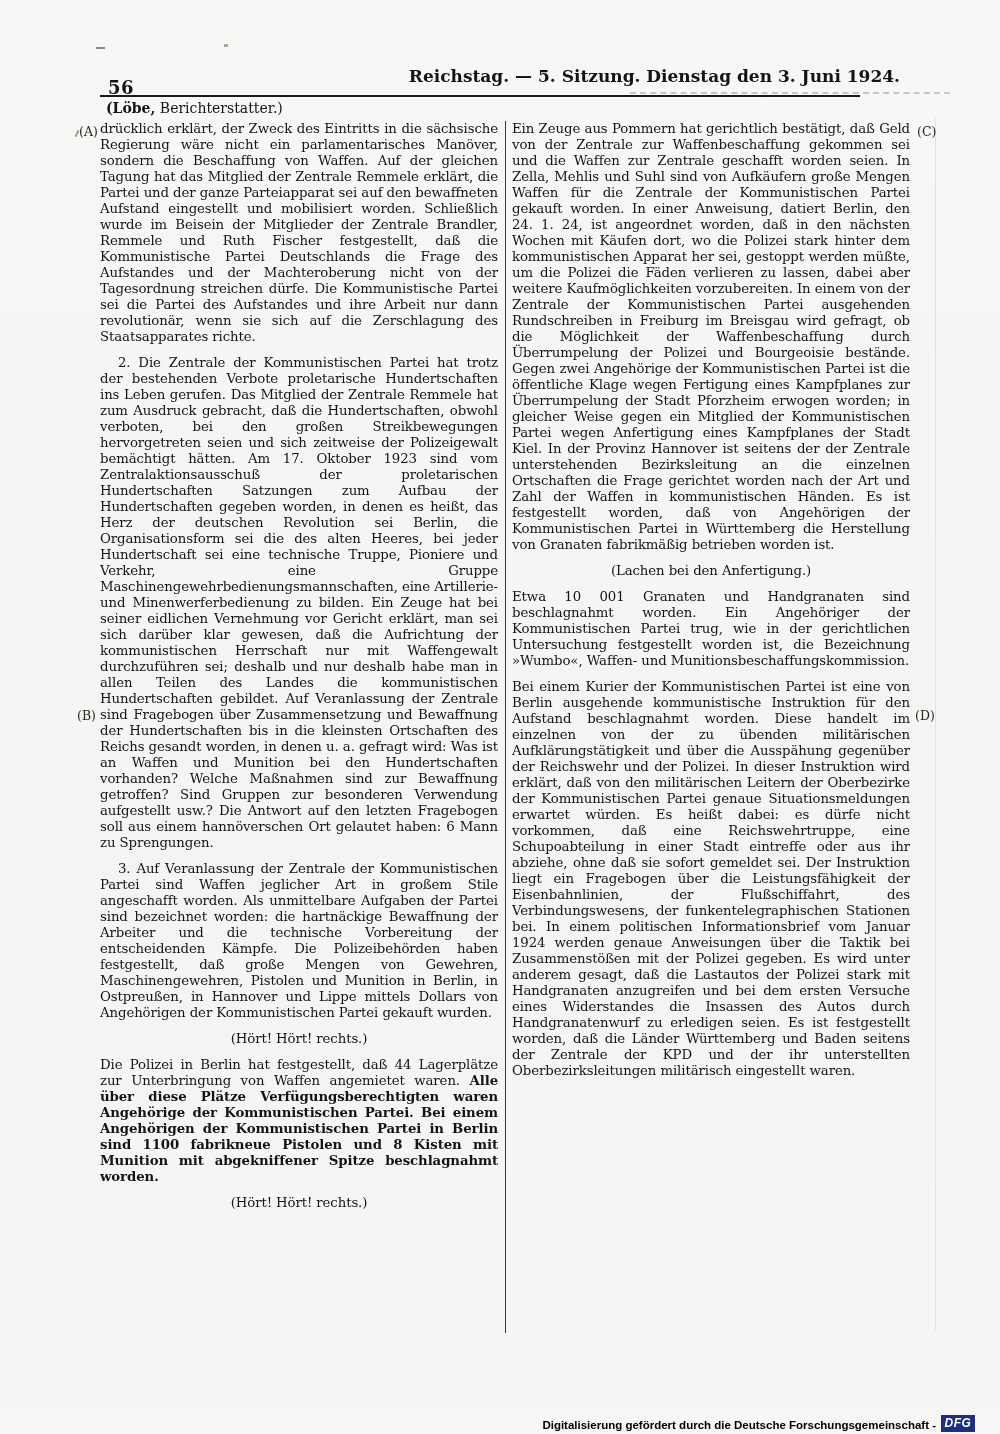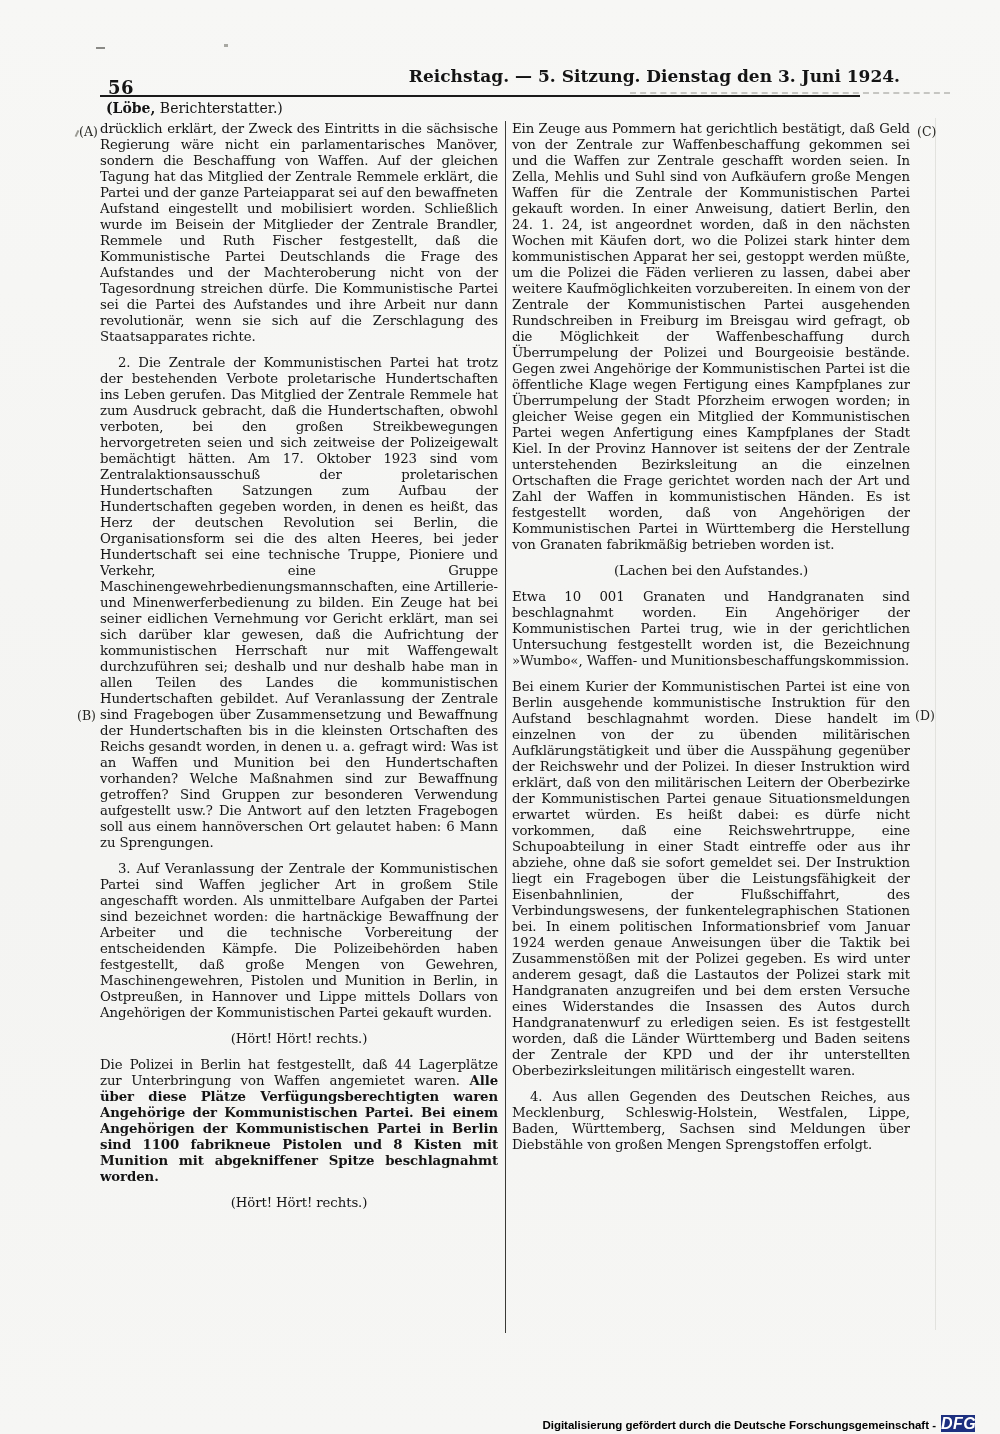--- a/index.html
+++ b/index.html
@@ -146,21 +146,21 @@
   }
   .dfg-logo {
     position: absolute;
     right: 5px;
     bottom: 2px;
     width: 34px;
     height: 17px;
     background: #1d3080;
     color: #ffffff;
     font-family: "Liberation Sans", sans-serif;
-    font-size: 16px;
+    font-size: 12px;
     font-weight: 700;
     font-style: italic;
     text-align: center;
     line-height: 17px;
     letter-spacing: 0.5px;
   }
 </style>
 </head>
 <body>
 
@@ -192,24 +192,23 @@
       <div class="para">drücklich erklärt, der Zweck des Eintritts in die sächsische Regierung wäre nicht ein parlamentarisches Manöver, sondern die Beschaffung von Waffen. Auf der gleichen Tagung hat das Mitglied der Zentrale Remmele erklärt, die Partei und der ganze Parteiapparat sei auf den bewaffneten Aufstand eingestellt und mobilisiert worden. Schließlich wurde im Beisein der Mitglieder der Zentrale Brandler, Remmele und Ruth Fischer festgestellt, daß die Kommunistische Partei Deutschlands die Frage des Aufstandes und der Machteroberung nicht von der Tagesordnung streichen dürfe. Die Kommunistische Partei sei die Partei des Aufstandes und ihre Arbeit nur dann revolutionär, wenn sie sich auf die Zerschlagung des Staatsapparates richte.</div>
       <div class="para indent">2. Die Zentrale der Kommunistischen Partei hat trotz der bestehenden Verbote proletarische Hundertschaften ins Leben gerufen. Das Mitglied der Zentrale Remmele hat zum Ausdruck gebracht, daß die Hundertschaften, obwohl verboten, bei den großen Streikbewegungen hervorgetreten seien und sich zeitweise der Polizeigewalt bemächtigt hätten. Am 17. Oktober 1923 sind vom Zentralaktionsausschuß der proletarischen Hundertschaften Satzungen zum Aufbau der Hundertschaften gegeben worden, in denen es heißt, das Herz der deutschen Revolution sei Berlin, die Organisationsform sei die des alten Heeres, bei jeder Hundertschaft sei eine technische Truppe, Pioniere und Verkehr, eine Gruppe Maschinengewehrbedienungsmannschaften, eine Artillerie- und Minenwerferbedienung zu bilden. Ein Zeuge hat bei seiner eidlichen Vernehmung vor Gericht erklärt, man sei sich darüber klar gewesen, daß die Aufrichtung der kommunistischen Herrschaft nur mit Waffengewalt durchzuführen sei; deshalb und nur deshalb habe man in allen Teilen des Landes die kommunistischen Hundertschaften gebildet. Auf Veranlassung der Zentrale sind Fragebogen über Zusammensetzung und Bewaffnung der Hundertschaften bis in die kleinsten Ortschaften des Reichs gesandt worden, in denen u. a. gefragt wird: Was ist an Waffen und Munition bei den Hundertschaften vorhanden? Welche Maßnahmen sind zur Bewaffnung getroffen? Sind Gruppen zur besonderen Verwendung aufgestellt usw.? Die Antwort auf den letzten Fragebogen soll aus einem hannöverschen Ort gelautet haben: 6 Mann zu Sprengungen.</div>
       <div class="para indent">3. Auf Veranlassung der Zentrale der Kommunistischen Partei sind Waffen jeglicher Art in großem Stile angeschafft worden. Als unmittelbare Aufgaben der Partei sind bezeichnet worden: die hartnäckige Bewaffnung der Arbeiter und die technische Vorbereitung der entscheidenden Kämpfe. Die Polizeibehörden haben festgestellt, daß große Mengen von Gewehren, Maschinengewehren, Pistolen und Munition in Berlin, in Ostpreußen, in Hannover und Lippe mittels Dollars von Angehörigen der Kommunistischen Partei gekauft wurden.</div>
       <div class="interjection">(Hört! Hört! rechts.)</div>
       <div class="para"><span>Die Polizei in Berlin hat festgestellt, daß 44 Lagerplätze zur Unterbringung von Waffen angemietet waren. </span><span class="bold-run">Alle über diese Plätze Verfügungsberechtigten waren Angehörige der Kommunistischen Partei. Bei einem Angehörigen der Kommunistischen Partei in Berlin sind 1100 fabrikneue Pistolen und 8 Kisten mit Munition mit abgekniffener Spitze beschlagnahmt worden.</span></div>
       <div class="interjection">(Hört! Hört! rechts.)</div>
     </div>
 
     <div class="col col-right">
       <div class="para">Ein Zeuge aus Pommern hat gerichtlich bestätigt, daß Geld von der Zentrale zur Waffenbeschaffung gekommen sei und die Waffen zur Zentrale geschafft worden seien. In Zella, Mehlis und Suhl sind von Aufkäufern große Mengen Waffen für die Zentrale der Kommunistischen Partei gekauft worden. In einer Anweisung, datiert Berlin, den 24. 1. 24, ist angeordnet worden, daß in den nächsten Wochen mit Käufen dort, wo die Polizei stark hinter dem kommunistischen Apparat her sei, gestoppt werden müßte, um die Polizei die Fäden verlieren zu lassen, dabei aber weitere Kaufmöglichkeiten vorzubereiten. In einem von der Zentrale der Kommunistischen Partei ausgehenden Rundschreiben in Freiburg im Breisgau wird gefragt, ob die Möglichkeit der Waffenbeschaffung durch Überrumpelung der Polizei und Bourgeoisie bestände. Gegen zwei Angehörige der Kommunistischen Partei ist die öffentliche Klage wegen Fertigung eines Kampfplanes zur Überrumpelung der Stadt Pforzheim erwogen worden; in gleicher Weise gegen ein Mitglied der Kommunistischen Partei wegen Anfertigung eines Kampfplanes der Stadt Kiel. In der Provinz Hannover ist seitens der der Zentrale unterstehenden Bezirksleitung an die einzelnen Ortschaften die Frage gerichtet worden nach der Art und Zahl der Waffen in kommunistischen Händen. Es ist festgestellt worden, daß von Angehörigen der Kommunistischen Partei in Württemberg die Herstellung von Granaten fabrikmäßig betrieben worden ist.</div>
-      <div class="interjection">(Lachen bei den Aufstandes.)</div>
+      <div class="interjection">(Lachen bei den Anfertigung.)</div>
       <div class="para">Etwa 10 001 Granaten und Handgranaten sind beschlagnahmt worden. Ein Angehöriger der Kommunistischen Partei trug, wie in der gerichtlichen Untersuchung festgestellt worden ist, die Bezeichnung »Wumbo«, Waffen- und Munitionsbeschaffungskommission.</div>
       <div class="para">Bei einem Kurier der Kommunistischen Partei ist eine von Berlin ausgehende kommunistische Instruktion für den Aufstand beschlagnahmt worden. Diese handelt im einzelnen von der zu übenden militärischen Aufklärungstätigkeit und über die Ausspähung gegenüber der Reichswehr und der Polizei. In dieser Instruktion wird erklärt, daß von den militärischen Leitern der Oberbezirke der Kommunistischen Partei genaue Situationsmeldungen erwartet würden. Es heißt dabei: es dürfe nicht vorkommen, daß eine Reichswehrtruppe, eine Schupoabteilung in einer Stadt eintreffe oder aus ihr abziehe, ohne daß sie sofort gemeldet sei. Der Instruktion liegt ein Fragebogen über die Leistungsfähigkeit der Eisenbahnlinien, der Flußschiffahrt, des Verbindungswesens, der funkentelegraphischen Stationen bei. In einem politischen Informationsbrief vom Januar 1924 werden genaue Anweisungen über die Taktik bei Zusammenstößen mit der Polizei gegeben. Es wird unter anderem gesagt, daß die Lastautos der Polizei stark mit Handgranaten anzugreifen und bei dem ersten Versuche eines Widerstandes die Insassen des Autos durch Handgranatenwurf zu erledigen seien. Es ist festgestellt worden, daß die Länder Württemberg und Baden seitens der Zentrale der KPD und der ihr unterstellten Oberbezirksleitungen militärisch eingestellt waren.</div>
-      <div class="para indent">4. Aus allen Gegenden des Deutschen Reiches, aus Mecklenburg, Schleswig-Holstein, Westfalen, Lippe, Baden, Württemberg, Sachsen sind Meldungen über Diebstähle von großen Mengen Sprengstoffen erfolgt.</div>
     </div>
   </div>
 
   <div class="footer-bar">
     <div class="footer-credit">Digitalisierung gefördert durch die Deutsche Forschungsgemeinschaft -</div>
     <div class="dfg-logo">DFG</div>
   </div>
 
 </div>
 

